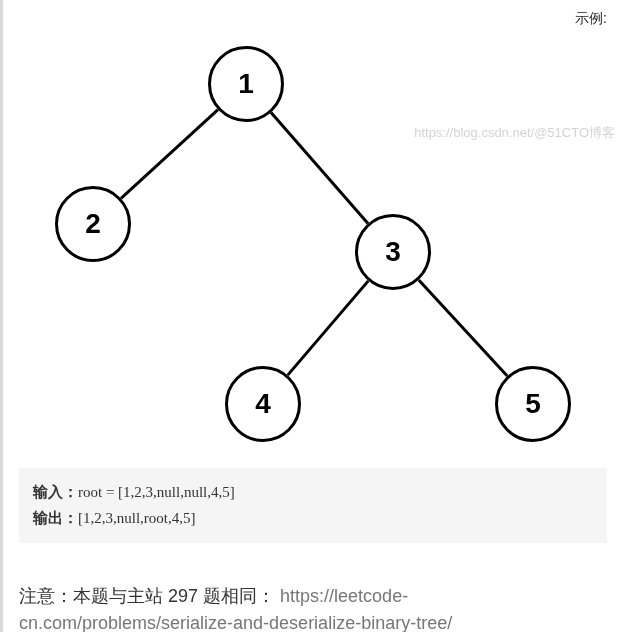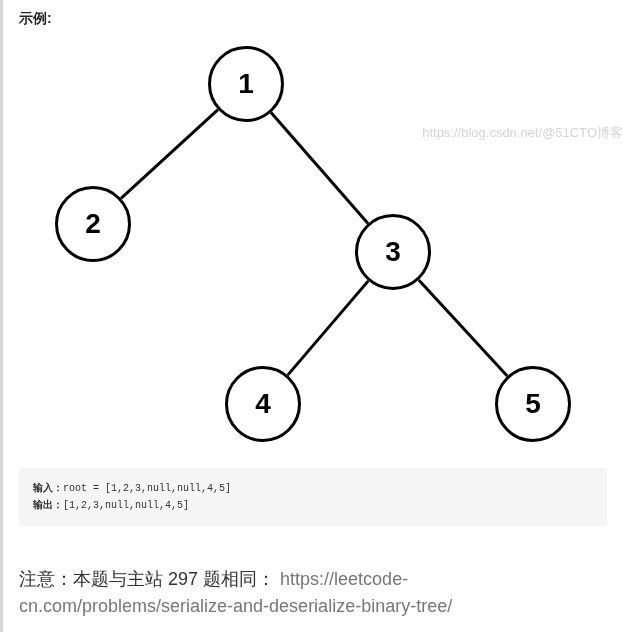--- a/index.html
+++ b/index.html
@@ -9,23 +9,24 @@
     font-size: 14px;
     color: #333;
     background: #fff;
     width: 623px;
     height: 632px;
     position: relative;
     border-left: 3px solid #d8d8d8;
     padding: 10px 16px 10px 16px;
   }
   .heading {
-    font-weight: 700;
+    font-weight: 400;
     color: #222;
     margin-bottom: 8px;
+    text-align: right;
   }
   .tree-diagram {
     position: relative;
     width: 560px;
     height: 420px;
     margin: 0 auto 12px auto;
   }
   .node {
     position: absolute;
     width: 76px;
@@ -46,40 +47,40 @@
     width: 560px;
     height: 420px;
   }
   .edges line {
     stroke: #000;
     stroke-width: 3;
   }
   .codeblock {
     background: #f5f5f5;
     padding: 12px 14px;
-    font-family: Liberation Mono, monospace;
-    font-size: 10px;
+    font-family: Liberation Serif, serif;
+    font-size: 15px;
     line-height: 1.7;
     color: #333;
     margin-top: 4px;
   }
   .codeblock .bold { font-weight: 700; }
   .note {
     margin-top: 40px;
     font-size: 18px;
     color: #333;
     line-height: 1.5;
   }
   .note a {
     color: #777;
     text-decoration: none;
   }
   .watermark {
     position: absolute;
-    right: 0;
+    right: 8px;
     bottom: 490px;
     color: rgba(130,130,130,0.35);
     font-size: 13px;
     pointer-events: none;
   }
 </style>
 </head>
 <body>
 
 <div class="heading">示例:</div>
@@ -108,20 +109,20 @@
     </div>
 </div>
 
 <div class="watermark">https://blog.csdn.net/@51CTO博客</div>
 
 <div class="codeblock">
   <div>
     <span class="bold">输入：</span><span>root = [1,2,3,null,null,4,5]</span>
   </div>
   <div>
-    <span class="bold">输出：</span><span>[1,2,3,null,null,4,5]</span>
+    <span class="bold">输出：</span><span>[1,2,3,null,root,4,5]</span>
   </div>
 </div>
 
 <div class="note">
   <span>注意：本题与主站 297 题相同：</span>
   <a>https://leetcode-cn.com/problems/serialize-and-deserialize-binary-tree/</a>
 </div>
 
 </body></html>

